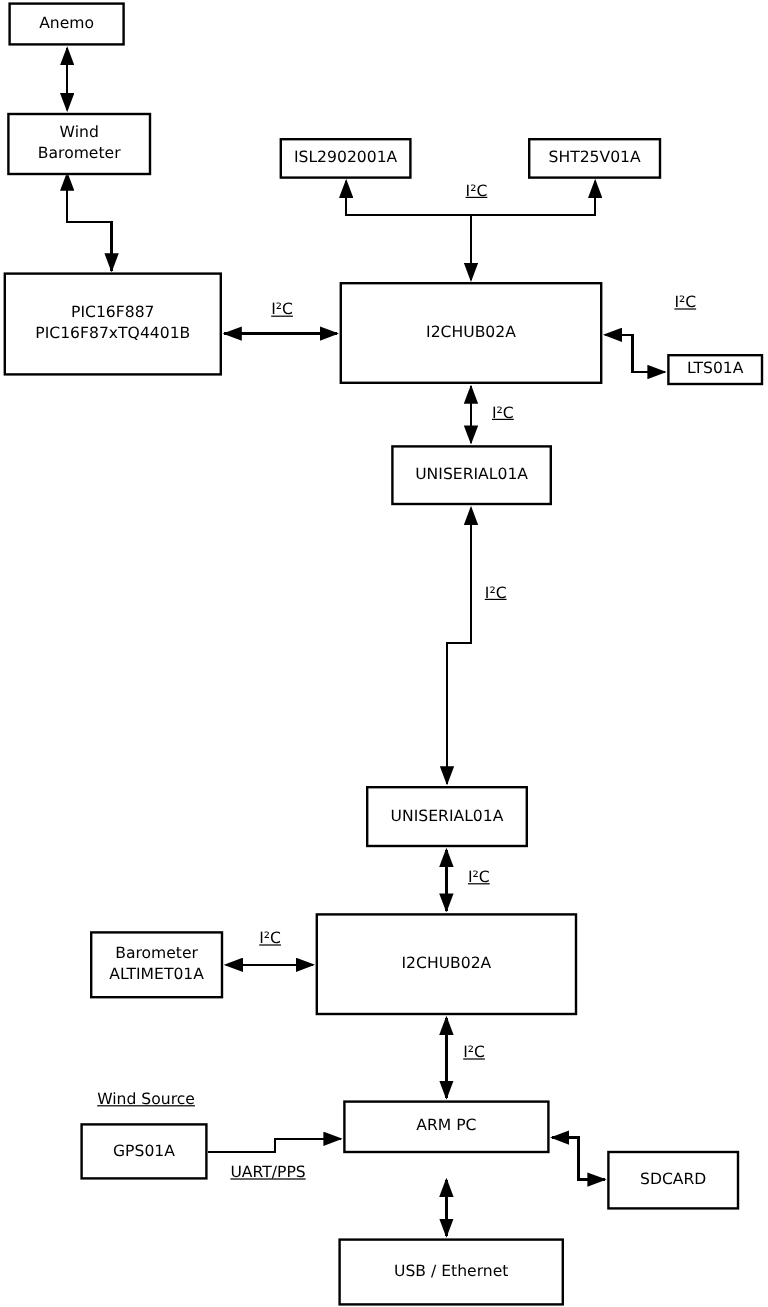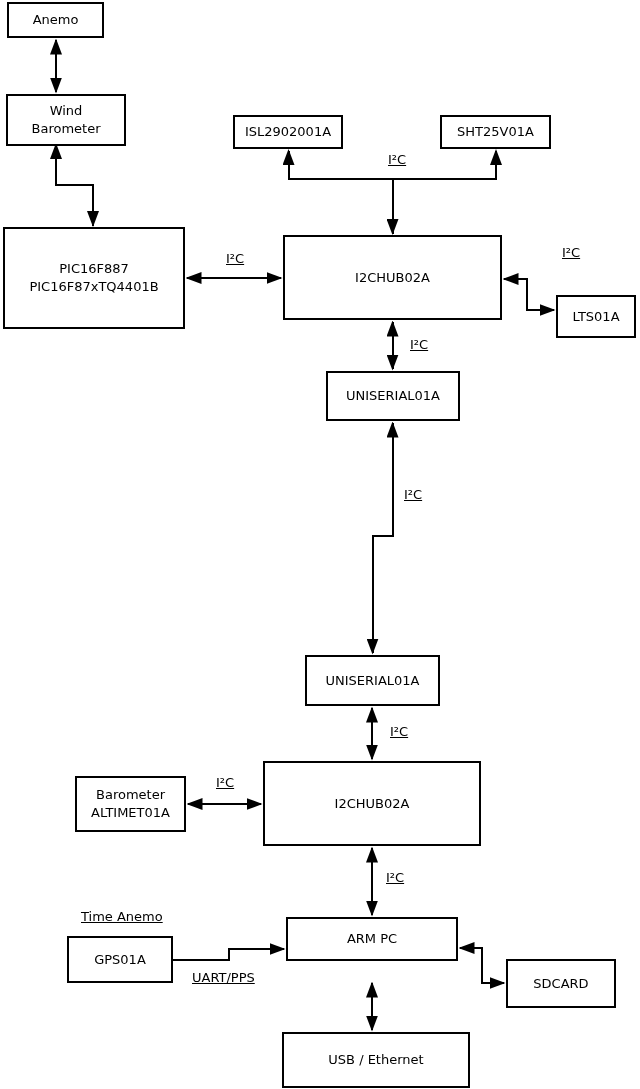--- a/index.html
+++ b/index.html
@@ -76,38 +76,38 @@
 
   <div class="node" style="left:7px;top:2px;width:97px;height:36px">
     <span>Anemo</span>
   </div>
 
   <div class="node" style="left:6px;top:94px;width:120px;height:52px">
     <span>Wind</span>
     <span>Barometer</span>
   </div>
 
-  <div class="node" style="left:3px;top:227px;width:182px;height:102px">
+  <div class="node" style="left:3px;top:227px;width:182px;height:86px">
     <span>PIC16F887</span>
     <span>PIC16F87xTQ4401B</span>
   </div>
 
   <div class="node" style="left:233px;top:115px;width:110px;height:34px">
     <span>ISL2902001A</span>
   </div>
 
   <div class="node" style="left:440px;top:115px;width:111px;height:34px">
     <span>SHT25V01A</span>
   </div>
 
   <div class="node" style="left:283px;top:235px;width:219px;height:85px">
     <span>I2CHUB02A</span>
   </div>
 
-  <div class="node" style="left:556px;top:295px;width:80px;height:43px">
+  <div class="node" style="left:556px;top:295px;width:80px;height:26px">
     <span>LTS01A</span>
   </div>
 
   <div class="node" style="left:326px;top:371px;width:134px;height:50px">
     <span>UNISERIAL01A</span>
   </div>
 
   <div class="node" style="left:305px;top:655px;width:135px;height:51px">
     <span>UNISERIAL01A</span>
   </div>
@@ -138,16 +138,16 @@
   </div>
 
   <span class="edge-label" style="left:226px;top:251px">I²C</span>
   <span class="edge-label" style="left:388px;top:152px">I²C</span>
   <span class="edge-label" style="left:562px;top:245px">I²C</span>
   <span class="edge-label" style="left:410px;top:337px">I²C</span>
   <span class="edge-label" style="left:404px;top:487px">I²C</span>
   <span class="edge-label" style="left:390px;top:724px">I²C</span>
   <span class="edge-label" style="left:216px;top:775px">I²C</span>
   <span class="edge-label" style="left:386px;top:870px">I²C</span>
-  <span class="edge-label" style="left:81px;top:909px">Time Anemo</span>
+  <span class="edge-label" style="left:81px;top:909px">Wind Source</span>
   <span class="edge-label" style="left:192px;top:970px">UART/PPS</span>
 
 </div>
 
 </body></html>

